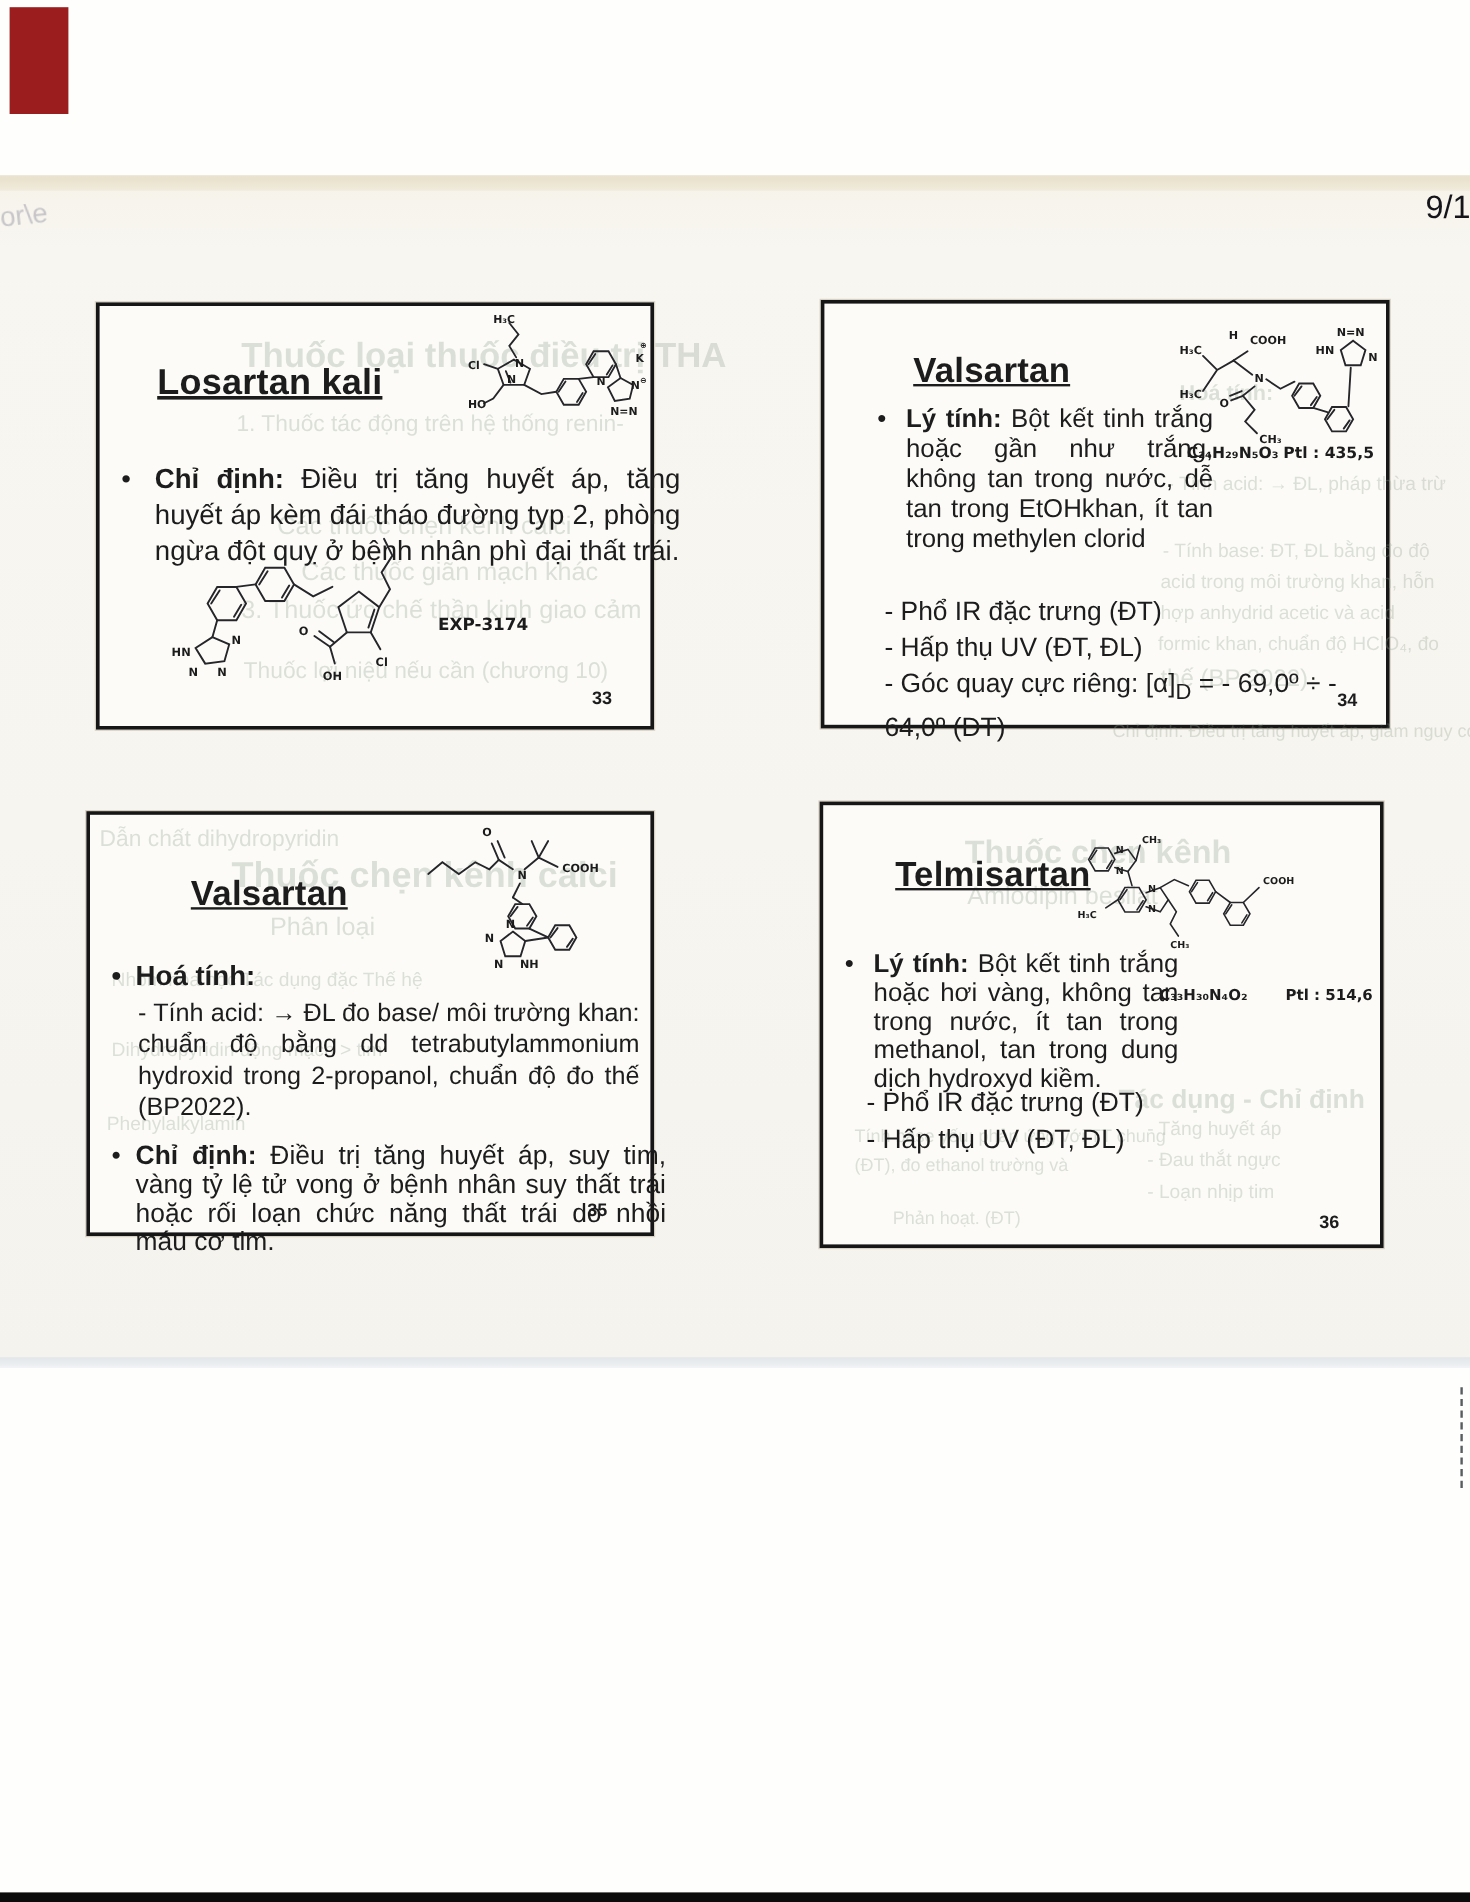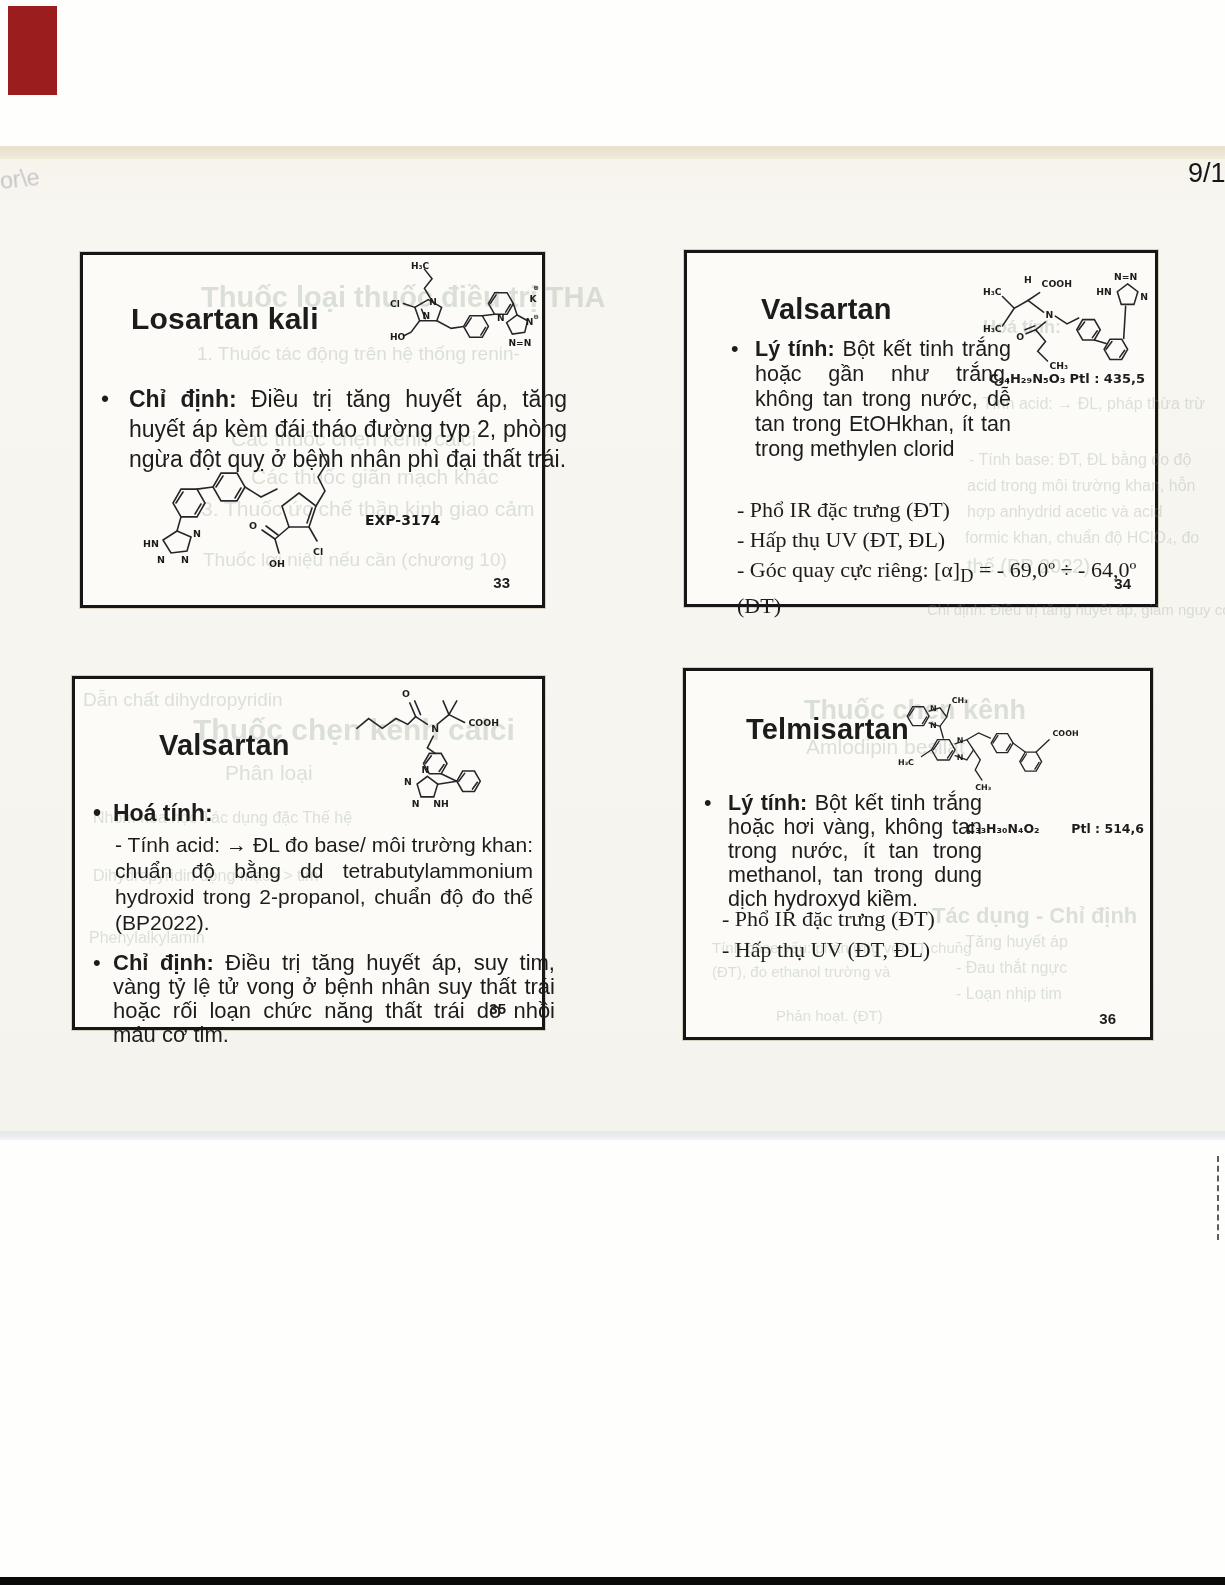--- a/index.html
+++ b/index.html
@@ -19,21 +19,21 @@
   .dash-edge{position:absolute;left:1217px;top:1156px;height:84px;width:0;
         border-left:2px dashed #30353a;opacity:.8;}
 
   .slide{position:absolute;background:#fcfbf7;border:3px solid #161616;box-sizing:border-box;
         box-shadow:0 0 0 1px rgba(175,165,140,.45);}
   .s33{left:80px;top:252px;width:465px;height:356px;}
   .s34{left:684px;top:250px;width:474px;height:357px;}
   .s35{left:72px;top:676px;width:473px;height:354px;}
   .s36{left:683px;top:668px;width:470px;height:372px;}
 
-  .title{position:absolute;font-weight:bold;font-size:30px;letter-spacing:.2px;z-index:2;}
+  .title{position:absolute;font-weight:bold;font-size:30px;letter-spacing:.2px;z-index:2;text-decoration:underline;}
   .s33 .title{left:48px;top:22px;}
   .s34 .title{left:74px;top:16px;font-size:29px;}
   .s35 .title{left:84px;top:26px;font-size:29px;}
   .s36 .title{left:60px;top:18px;font-size:29px;}
 
   .pagenum{position:absolute;font-size:15px;font-weight:bold;z-index:2;}
   .s33 .pagenum{right:32px;bottom:14px;}
   .s34 .pagenum{right:24px;bottom:12px;}
   .s35 .pagenum{right:36px;bottom:10px;}
   .s36 .pagenum{right:34px;bottom:10px;}
@@ -41,21 +41,21 @@
   .para{position:absolute;text-align:justify;z-index:2;}
   .bul{position:absolute;left:4px;top:0;}
   .s33 .indication{left:14px;width:438px;top:106px;font-size:23px;line-height:30px;padding-left:32px;}
   .s34 .phys{left:40px;top:62px;width:256px;font-size:21.5px;line-height:25px;padding-left:28px;}
   .s34 .dashlist{left:50px;top:242px;width:402px;font-size:22px;line-height:30px;text-align:left;}
   .s35 .chemlead{left:14px;top:98px;font-size:23px;font-weight:bold;padding-left:24px;}
   .s35 .acid{left:40px;top:132px;width:418px;font-size:21px;line-height:26px;}
   .s35 .indication{left:14px;top:250px;width:442px;font-size:22px;line-height:24px;padding-left:24px;}
   .s36 .phys{left:14px;top:98px;width:254px;font-size:21.5px;line-height:24px;padding-left:28px;}
   .s36 .dashlist{left:36px;top:232px;width:320px;font-size:22px;line-height:31px;text-align:left;}
-  .dashlist .ditem{display:block;font-family:Liberation Serif, serif;}
+  .dashlist .ditem{display:block;}
 
   .formula-row{position:absolute;display:flex;justify-content:space-between;z-index:2;
         font-family:"DejaVu Sans",sans-serif;font-weight:bold;}
   .s34 .formula-row{left:302px;top:118px;width:156px;font-size:13px;}
   .s36 .formula-row{left:280px;top:150px;width:178px;font-size:12.5px;}
 
   .structure{position:absolute;z-index:2;}
   .s33 .svgA{left:286px;top:4px;width:172px;height:112px;}
   .s33 .svgB{left:58px;top:190px;width:320px;height:142px;}
   .s34 .svgC{left:294px;top:18px;width:172px;height:100px;}
@@ -91,21 +91,21 @@
   .s35 .ghost span:nth-child(5){left:18px;top:188px;font-size:16px;}
   .s35 .ghost span:nth-child(6){left:14px;top:250px;font-size:16px;}
   .s36 .ghost span:nth-child(1){left:118px;top:24px;font-size:27px;font-weight:700;}
   .s36 .ghost span:nth-child(2){left:120px;top:64px;font-size:21px;}
   .s36 .ghost span:nth-child(3){left:246px;top:232px;font-size:22px;font-weight:700;}
   .s36 .ghost span:nth-child(4){left:270px;top:262px;font-size:16px;}
   .s36 .ghost span:nth-child(5){left:270px;top:288px;font-size:16px;}
   .s36 .ghost span:nth-child(6){left:270px;top:314px;font-size:16px;}
   .s36 .ghost span:nth-child(7){left:26px;top:268px;font-size:15px;}
   .s36 .ghost span:nth-child(8){left:26px;top:292px;font-size:15px;}
-  .s36 .ghost span:nth-child(9){left:58px;top:336px;font-size:15px;margin-left:32px;}
+  .s36 .ghost span:nth-child(9){left:58px;top:336px;font-size:15px;}
 </style>
 </head>
 <body>
 
 <div class="page">
   <div class="scan-area"></div>
   <div class="band-top"></div>
   <div class="band-bottom"></div>
   <div class="red-tab"></div>
   <div class="corner-ref">9/1</div>

